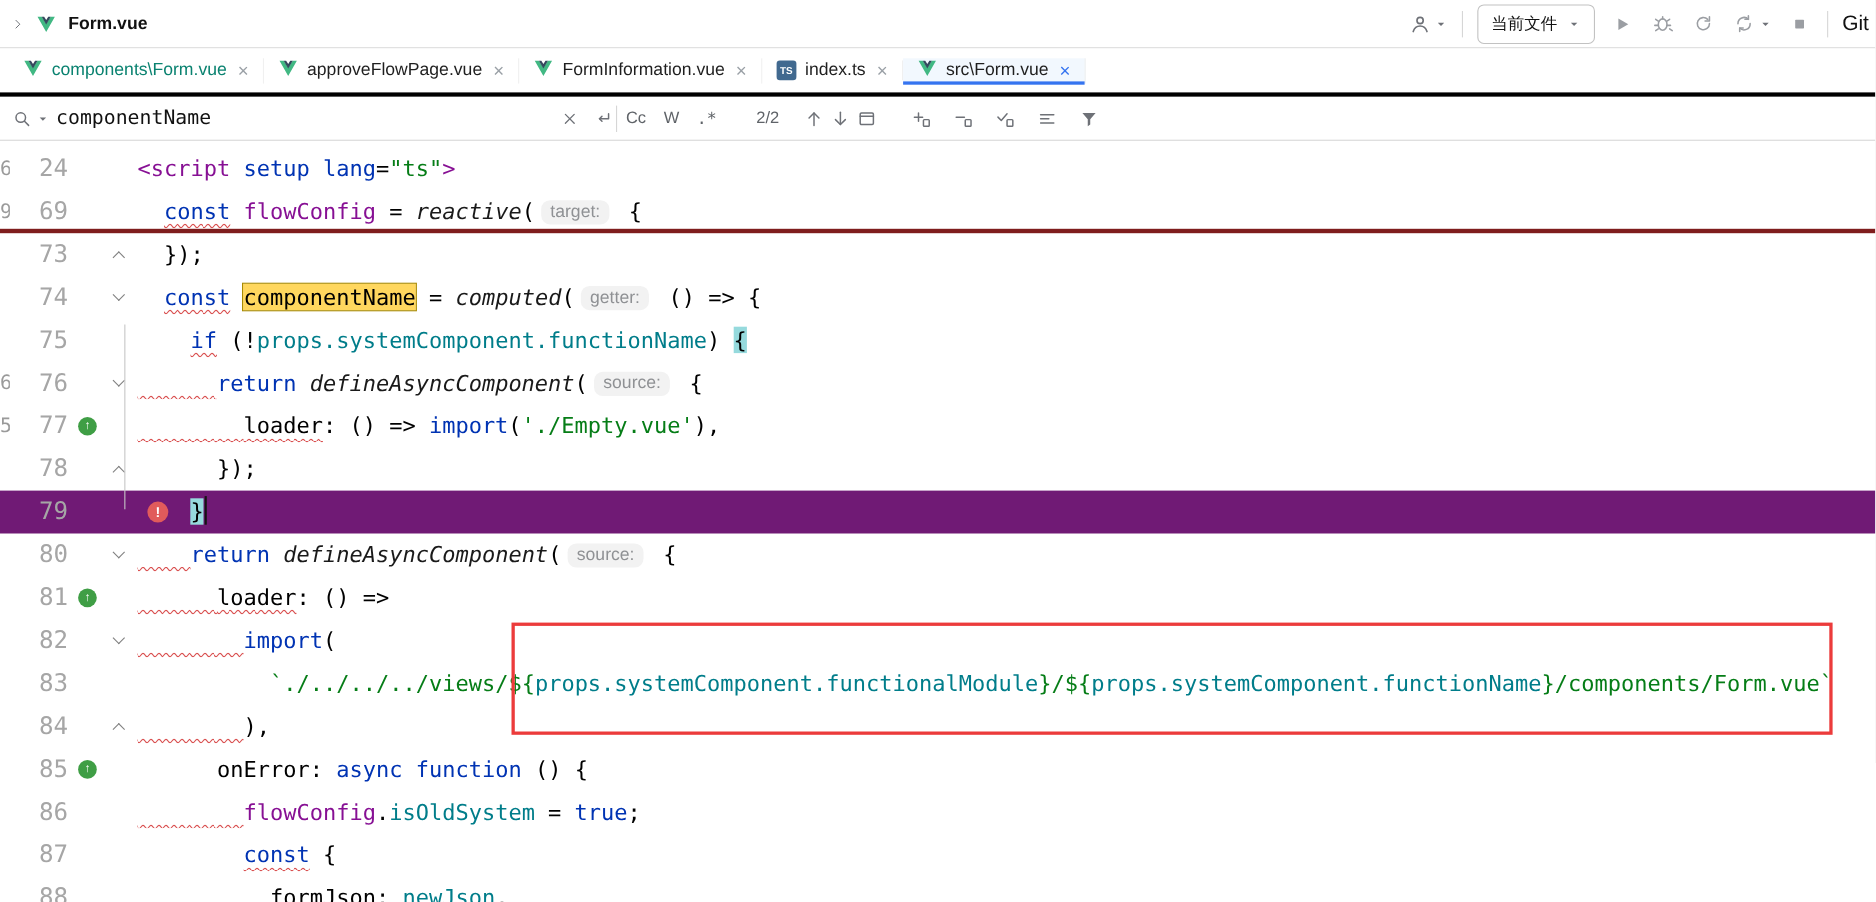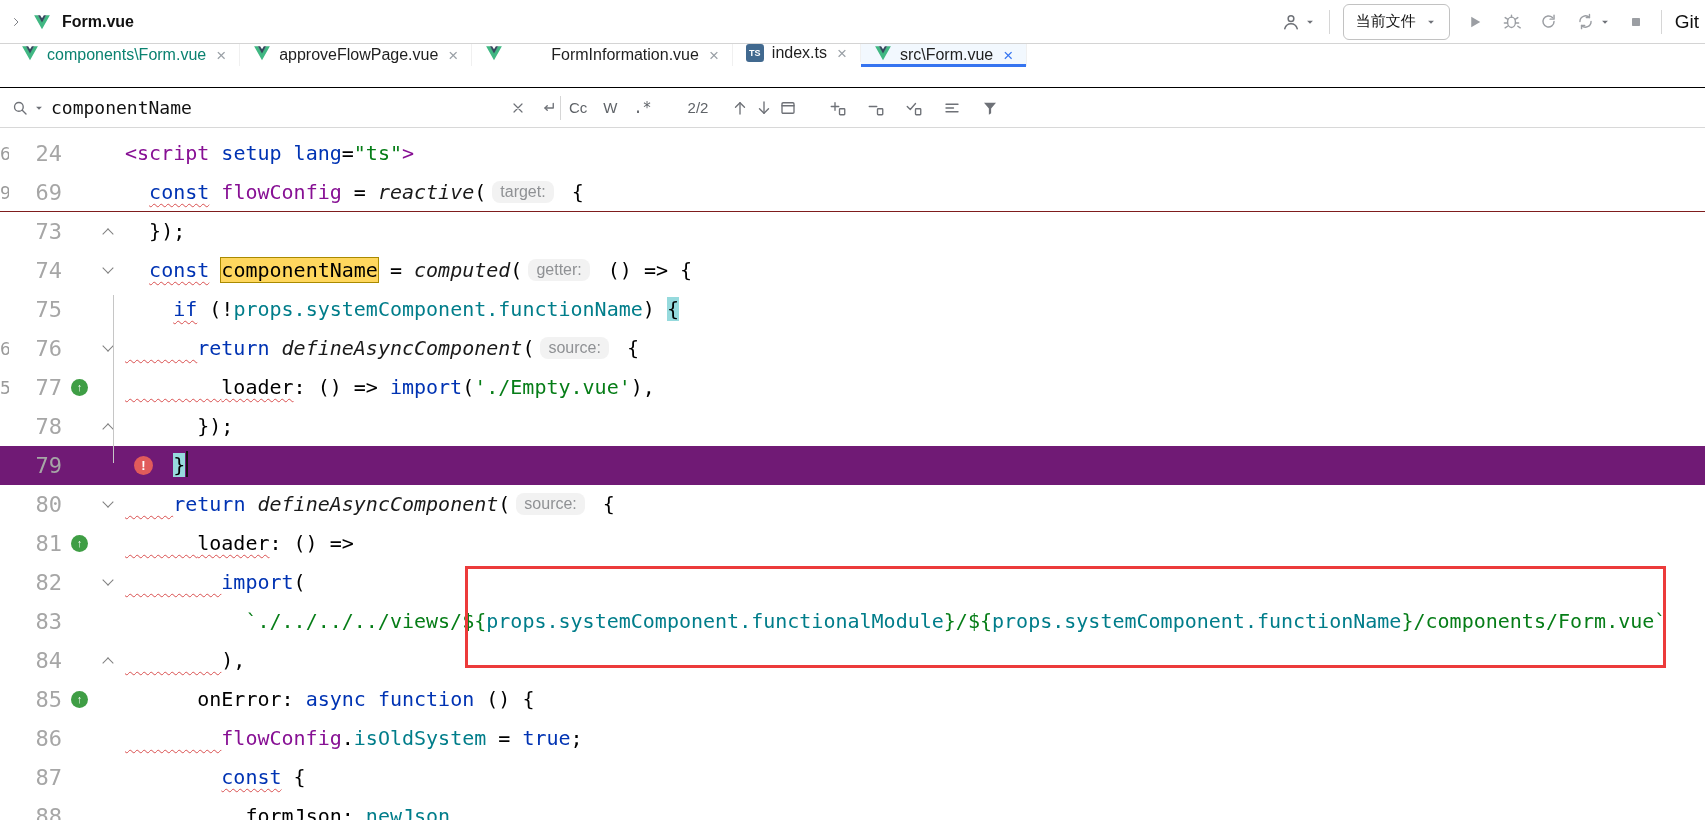--- a/index.html
+++ b/index.html
@@ -14,41 +14,41 @@
   .run-config-btn { display:flex; align-items:center; gap:9px; border:1px solid #c2c2c2; border-radius:6px; padding:5px 12px; font-size:15px; background:#fff; color:#111; font-family:"Liberation Sans",sans-serif; }
   .git-label { font-size:19px; color:#111; white-space:nowrap; }
   .vsep { width:1px; height:24px; background:#d6d6d6; display:inline-block; }
   .ic { width:24px; height:24px; display:inline-flex; align-items:center; justify-content:center; color:#6e7177; flex:0 0 auto; }
   .ic.xs { width:12px; }
   .ic.dim { color:#9b9ea3; }
   .icpair { display:flex; align-items:center; gap:1px; }
   .tsbadge { width:18px; height:18px; background:#41698f; color:#fff; font-size:9px; font-weight:bold; border-radius:3px; display:inline-flex; align-items:center; justify-content:center; font-family:"Liberation Sans",sans-serif; }
 
   
-  .tabbar { display:flex; align-items:flex-start; height:44px; border-bottom:1px solid #000000; background:#fff; padding-left:8px; }
+  .tabbar { display:flex; align-items:center; height:44px; border-bottom:4px solid #000000; background:#fff; padding-left:8px; }
   .tab { display:flex; align-items:center; gap:8px; padding:0 13px; font-size:16px; position:relative; border-right:1px solid #f0f0f0; }
   .tab.active { background:#f2f8fe; }
   .tab.active::after { content:""; position:absolute; left:0; right:0; bottom:-1px; height:3px; background:#3574f0; }
   .tab .close { color:#9aa0a6; font-size:17px; line-height:1; margin-left:2px; }
   .tab.active .close { color:#3574f0; }
 
   
   .searchbar { display:flex; align-items:center; height:40px; border-bottom:1px solid #d8d8d8; background:#fff; padding:0 8px; }
   .search-left { display:flex; align-items:center; gap:6px; width:552px; }
   .search-input { border:none; outline:none; flex:1; font-family:"DejaVu Sans Mono", monospace; font-size:18px; color:#111; background:transparent; }
   .tog { font-size:15px; color:#5f6368; padding:4px 8px; border-radius:4px; }
   .tog.mono { font-family:"DejaVu Sans Mono",monospace; }
   .count { color:#5f6368; font-size:15px; margin:0 20px 0 28px; }
   .sgroup { display:flex; align-items:center; gap:14px; margin-left:26px; }
 
   
   .editor { position:absolute; left:0; top:129px; right:0; bottom:0; padding-top:5px; font-family:"DejaVu Sans Mono", monospace; font-size:20px; background:#fff; }
   .row { display:flex; height:39px; line-height:39px; white-space:pre; position:relative; }
   .row.current { background:#701a75; }
-  .row.divider { border-bottom:1px solid #7f1d1d; }
+  .row.divider { border-bottom:4px solid #7f1d1d; }
   .gutter { flex:0 0 125px; position:relative; }
   .lnum { display:inline-block; width:62px; text-align:right; color:#a6a6a6; font-size:22px; }
   .code { flex:1; color:#000; }
   .kw { color:#0033b3; }
   .fn { color:#1a1a1a; font-style:italic;margin-top:11px; }
   .str { color:#067d17; }
   .prop { color:#007d8a; }
   .field { color:#871094; }
   .tag { color:#871094; }
   .attr { color:#0033b3; }
@@ -164,21 +164,21 @@
             <path fill="#35495e" d="M6.5 3h3L12 7l2.5-4h3L12 12.5z"></path>
           </svg></span>
         <span style="color: rgb(31, 31, 31);">approveFlowPage.vue</span>
         <span class="close">×</span>
       </div>
       <div class="tab">
         <span><svg width="18" height="18" viewBox="0 0 24 24">
             <path fill="#41b883" d="M1.5 3h5L12 11l5.5-8h5L12 21.5z"></path>
             <path fill="#35495e" d="M6.5 3h3L12 7l2.5-4h3L12 12.5z"></path>
           </svg></span>
-        <span style="color: rgb(31, 31, 31); margin-left: 40px;">FormInformation.vue</span>
+        <span style="color: rgb(31, 31, 31);">FormInformation.vue</span>
         <span class="close">×</span>
       </div>
       <div class="tab">
         <span class="tsbadge">TS</span>
         <span style="color: rgb(31, 31, 31);">index.ts</span>
         <span class="close">×</span>
       </div>
       <div class="tab active">
         <span><svg width="18" height="18" viewBox="0 0 24 24">
             <path fill="#41b883" d="M1.5 3h5L12 11l5.5-8h5L12 21.5z"></path>

